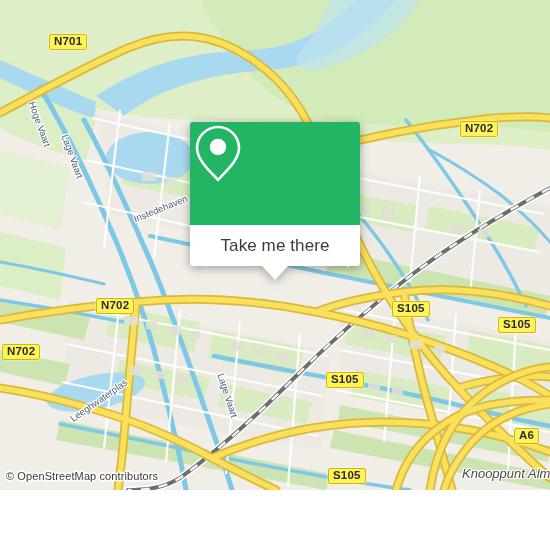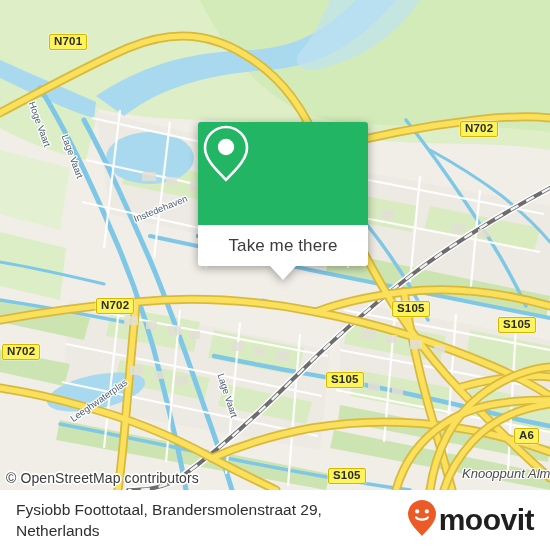--- a/index.html
+++ b/index.html
@@ -11,21 +11,21 @@
   }
   #app{position:relative;width:550px;height:550px;overflow:hidden;background:#fff;}
 
   
   #map{position:absolute;left:0;top:0;width:550px;height:490px;overflow:hidden;background:#eef3e4;}
   #map svg{position:absolute;left:0;top:0;}
 
   
   .attrib{
     position:absolute;left:6px;top:470px;z-index:40;
-    font-size:14px;color:#3a3a3a;letter-spacing:.1px;
+    font-size:11px;color:#3a3a3a;letter-spacing:.1px;
     text-shadow:
       -1.6px 0 #fff,1.6px 0 #fff,0 -1.6px #fff,0 1.6px #fff,
       -1.2px -1.2px #fff,1.2px -1.2px #fff,-1.2px 1.2px #fff,1.2px 1.2px #fff;
     white-space:nowrap;pointer-events:none;
   }
 
   
   .shield{
     position:absolute;z-index:30;
     background:#fdf35a;border:1.6px solid #d9b400;border-radius:2px;
@@ -42,21 +42,20 @@
     text-shadow:-1.3px 0 #fff,1.3px 0 #fff,0 -1.3px #fff,0 1.3px #fff,
                 -1px -1px #fff,1px -1px #fff,-1px 1px #fff,1px 1px #fff;
   }
   .maplabel.water{color:#4c5c72;font-style:normal;}
   .maplabel.area{color:#4a4a4a;font-style:italic;font-size:13px;}
 
   
   #popup{
     position:absolute;left:190px;top:122px;width:170px;z-index:60;
     filter:drop-shadow(0 2px 5px rgba(0,0,0,.35));
-    margin-left:8px;
   }
   #popup .card-top{
     background:#22b563;height:103px;border-radius:3px 3px 0 0;
     display:flex;align-items:center;justify-content:center;
   }
   #popup .card-bot{
     background:#fff;height:41px;border-radius:0 0 3px 3px;
     display:flex;align-items:center;justify-content:center;
   }
   #popup .cta{font-size:17px;color:#3c3c3c;letter-spacing:.1px;}
@@ -290,31 +289,14 @@
           </svg>
         </span>
       </div>
       <div class="card-bot">
         <span class="cta">Take me there</span>
       </div>
       <div class="tail"></div>
     </div>
   </div>
 
-  <div id="footer">
-    <div class="addr">
-      <div>Fysiobb Foottotaal, Brandersmolenstraat 29,</div>
-      <div>Netherlands</div>
-    </div>
-    <div class="brand">
-      <span>
-        <svg width="30" height="38" viewBox="0 0 30 38" aria-hidden="true">
-          <path d="M15 1 C7.3 1 1 7.3 1 15 C1 24.2 12 33 15 37 C18 33 29 24.2 29 15 C29 7.3 22.7 1 15 1 Z" fill="#ec5b25"></path>
-          <circle cx="10.2" cy="12.4" r="2.1" fill="#ffffff"></circle>
-          <circle cx="19.8" cy="12.4" r="2.1" fill="#ffffff"></circle>
-          <path d="M9 18.4 C11.2 21.4 18.8 21.4 21 18.4" fill="none" stroke="#ffffff" stroke-width="2.1" stroke-linecap="round"></path>
-        </svg>
-      </span>
-      <span class="word">moovit</span>
-    </div>
-  </div>
 
 </div>
 
 </body></html>

